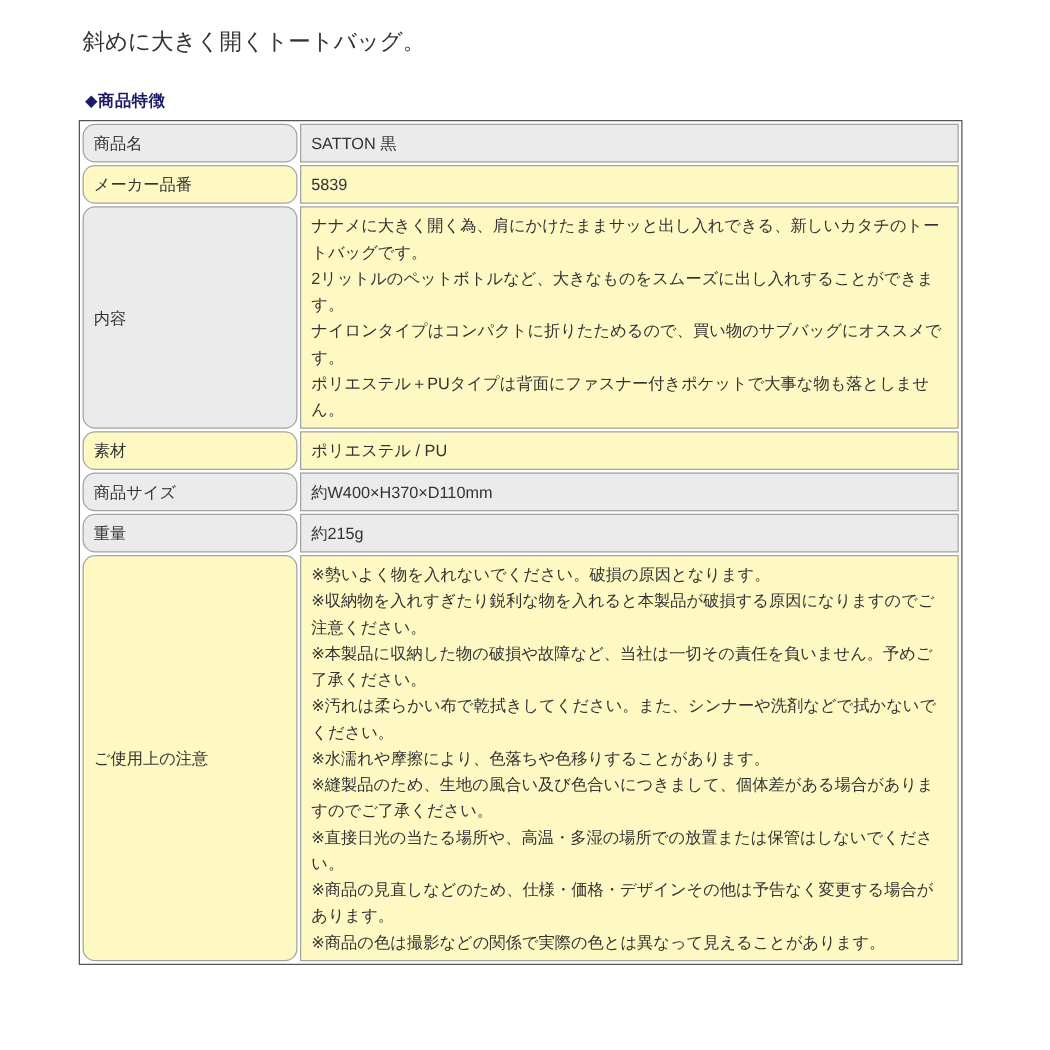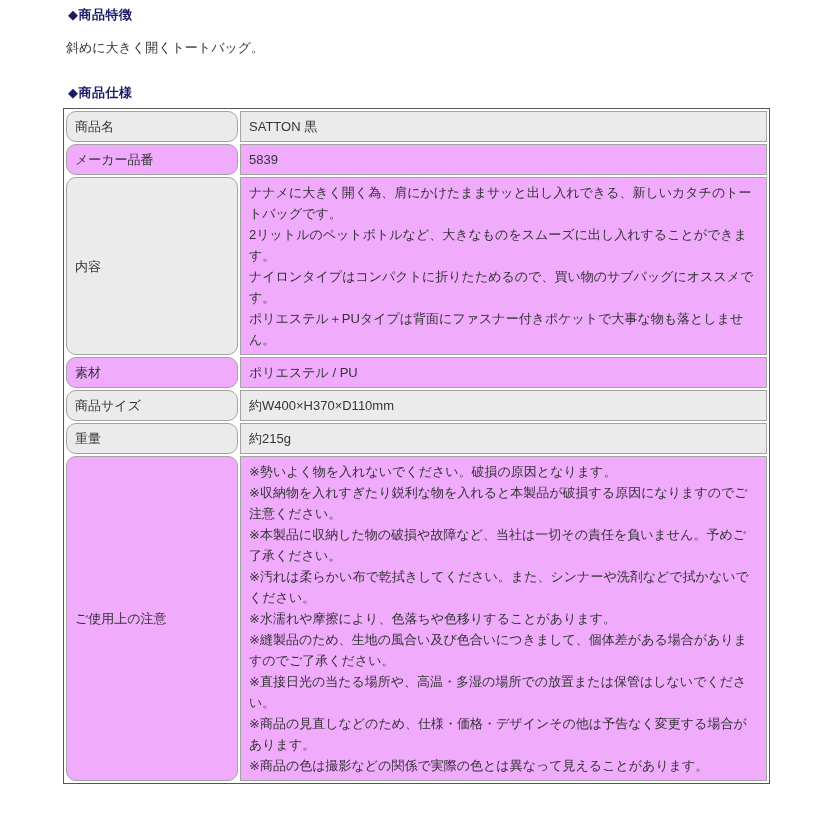--- a/index.html
+++ b/index.html
@@ -24,21 +24,21 @@
   }
   .section-heading {
     font-size: 13px;
     font-weight: bold;
     color: var(--heading_navy);
     letter-spacing: 0.5px;
     padding-left: 5px;
   }
   .features-text {
     margin-top: 15px;
-    font-size: 13px;
+    font-size: 18px;
     padding-left: 3px;
     color: var(--body_text);
   }
   .spec-heading {
     margin-top: 27px;
   }
   table.spec-table {
     margin-top: 6px;
     width: 707px;
     border-collapse: separate;
@@ -46,46 +46,45 @@
     border: 1px solid var(--table_outer_border);
     background: #ffffff;
     table-layout: fixed;
   }
   table.spec-table td {
     border: 1px solid var(--cell_border);
     font-size: 13px;
     line-height: 21px;
     padding: 4px 8px;
     vertical-align: middle;
-    background: #f0abfc;
+    background: #fef9c3;
     overflow: hidden;
   }
   table.spec-table td.label-cell {
     width: 172px;
     border-radius: 10px;
   }
   table.spec-table td.value-cell {
     white-space: pre-line;
     word-break: break-word;
     margin-left: 25px;
   }
   table.spec-table td.shaded {
     background: var(--row_shade);
   }
 </style>
 </head>
 <body>
 
 <div class="page">
 
-  <div class="section-heading">◆商品特徴</div>
 
   <div class="features-text">斜めに大きく開くトートバッグ。</div>
 
-  <div class="section-heading spec-heading">◆商品仕様</div>
+  <div class="section-heading spec-heading">◆商品特徴</div>
 
   <table class="spec-table">
     <tbody>
   <tr>
     <td class="label-cell shaded">商品名</td>
     <td class="value-cell shaded">SATTON 黒</td>
   </tr>
 
   <tr>
     <td class="label-cell">メーカー品番</td>

